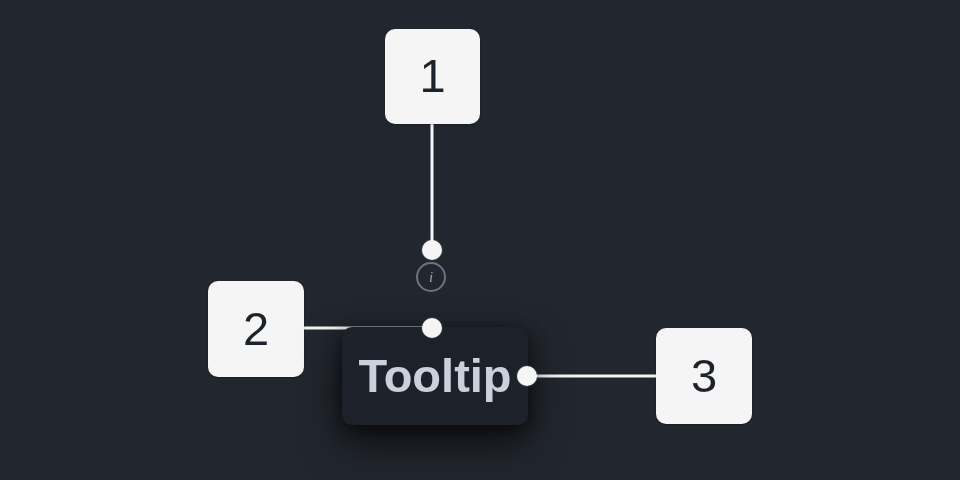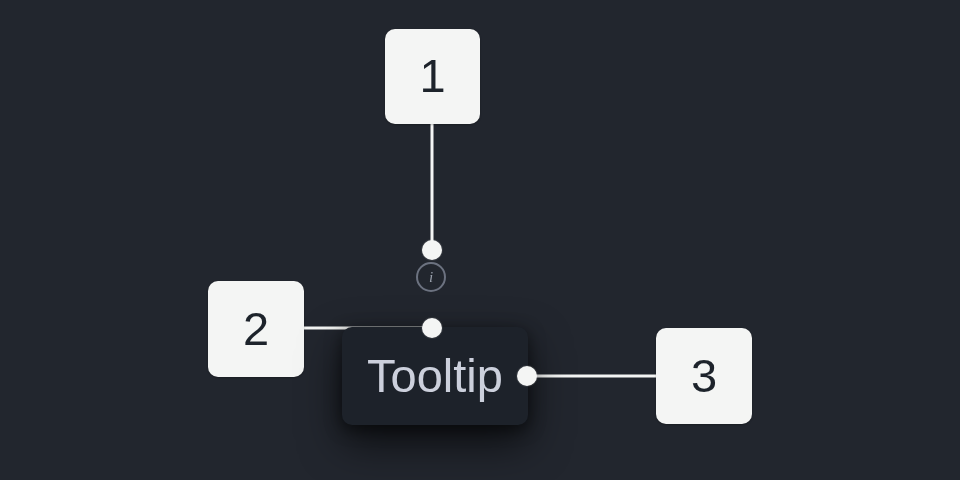--- a/index.html
+++ b/index.html
@@ -95,21 +95,21 @@
     border-radius: 10px;
     display: flex;
     align-items: center;
     justify-content: center;
     box-shadow: 0 18px 42px rgba(0,0,0,0.62),
                 0 4px 16px rgba(0,0,0,0.5);
   }
   #tooltip-text {
     color: #ccd0dc;
     font-size: 47px;
-    font-weight: 400;
+    font-weight: 700;
     line-height: 1;
     letter-spacing: 0px;
     user-select: none;
     transform: translateY(-1px);
   }
 </style>
 </head>
 <body>
 
 <div id="canvas">

